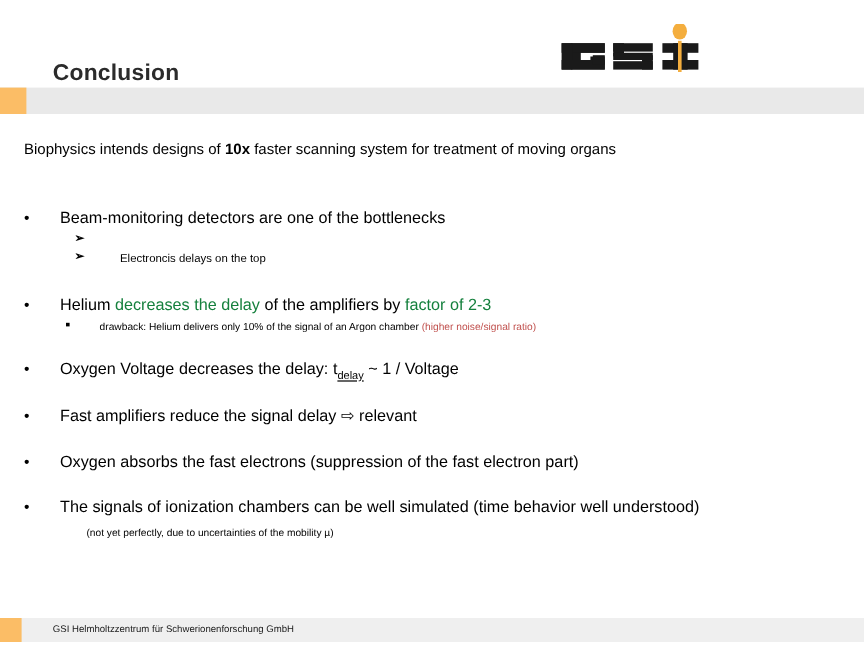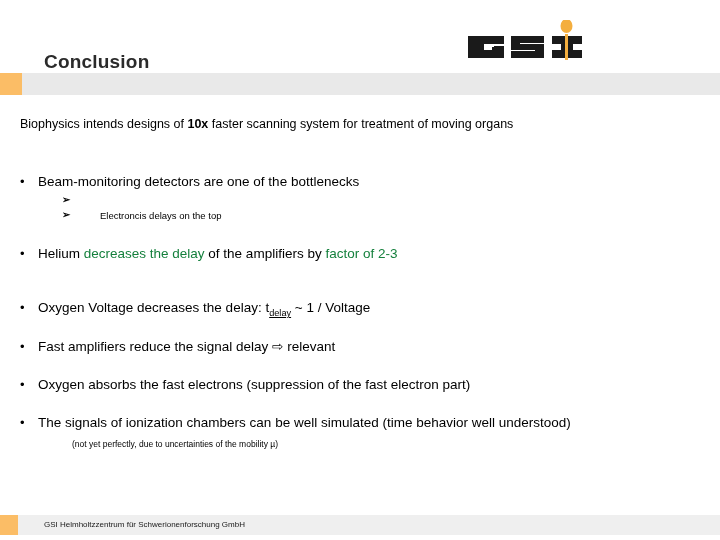--- a/index.html
+++ b/index.html
@@ -94,21 +94,21 @@
     left: 0;
     top: 0;
     width: 20px;
     text-align: left;
     font-size: 13px;
     line-height: 17px;
     color: #000;
   }
   .bullet .txt {
     display: block;
-    margin-left: 18px;
+    margin-left: 30px;
     font-size: 13.5px;
     line-height: 17px;
     color: #000;
   }
 
   
   .sub-arrow {
     position: absolute;
     white-space: nowrap;
     font-size: 9.5px;
@@ -247,20 +247,24 @@
   <div class="sub-arrow" style="left:62px; top:111px;">
     <span class="arrow">➢</span>
     <span class="txt">Electroncis delays on the top</span>
   </div>
 
   <div class="bullet" style="left:20px; top:147px;">
     <span class="dot">•</span>
     <span class="txt"><span>Helium </span><span class="teal">decreases the delay</span><span> of the amplifiers by </span><span class="teal">factor of 2-3</span></span>
   </div>
 
+  <div class="sub-square" style="left:55px; top:168px;">
+    <span class="sq"></span>
+    <span class="txt"><span>drawback: Helium delivers only 10%  of the signal of an Argon chamber  </span><span class="brick">(higher noise/signal ratio)</span></span>
+  </div>
 
   <div class="bullet" style="left:20px; top:201px;">
     <span class="dot">•</span>
     <span class="txt"><span>Oxygen Voltage decreases the delay:  t</span><sub>delay</sub><span> ~ 1 / Voltage</span></span>
   </div>
 
   <div class="bullet" style="left:20px; top:240px;">
     <span class="dot">•</span>
     <span class="txt">Fast amplifiers reduce the signal delay ⇨ relevant</span>
   </div>

